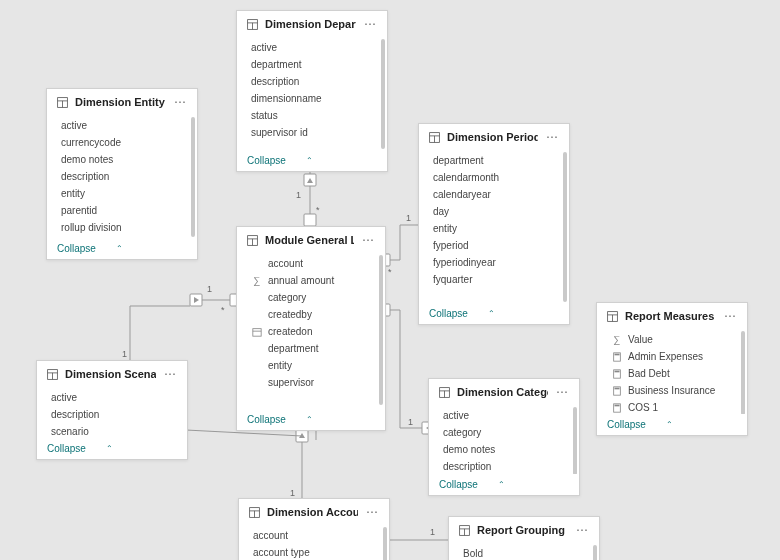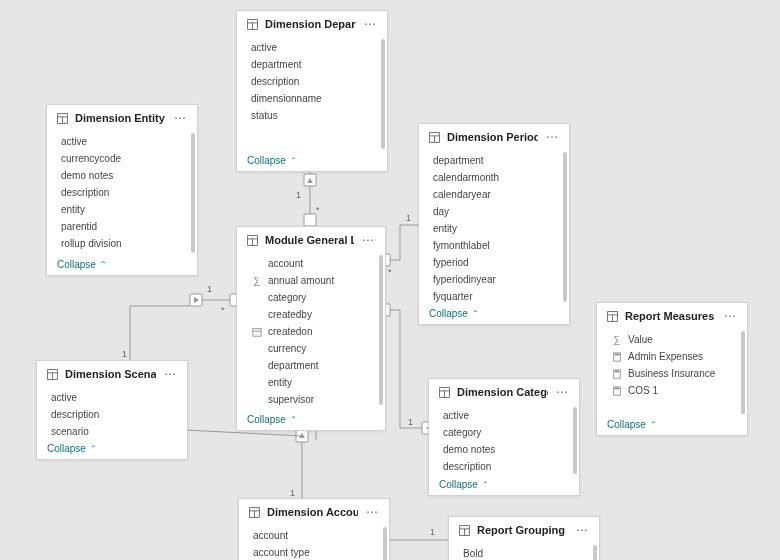--- a/index.html
+++ b/index.html
@@ -87,21 +87,21 @@
     flex-shrink:0;
   }
   .field .ficon.spacer { visibility:hidden; }
   .collapse {
     padding: 5px 10px;
     font-size: 10px;
     color: #0d7377;
     cursor: pointer;
     display:flex;
     align-items:center;
-    gap:4px;
+    gap:20px;
     text-align:center;
   }
   .collapse .chev {
     font-size: 8px;
     color:#0d7377;
   }
   .scroll-track {
     position:absolute;
     right:2px; top:2px;
     width:4px;
@@ -160,21 +160,21 @@
 
   <rect class="rel-end" x="296" y="430" width="12" height="12" rx="1"></rect>
   <polygon class="arrow" points="302,433 299,438 305,438"></polygon>
 
   <line class="rel-line" x1="186" y1="430" x2="302" y2="436"></line>
 
   <line class="rel-line" x1="388" y1="540" x2="448" y2="540"></line>
   <text class="rel-text" x="430" y="535">1</text>
 </svg>
 
-<div class="card" style="left:46px; top:104px; width:150px; height:170px;">
+<div class="card" style="left:46px; top:88px; width:150px; height:170px;">
   <div class="card-header">
     <span class="hicon">
         <svg class="ico-table" viewBox="0 0 16 16">
           <rect x="2" y="2" width="12" height="12" fill="none" stroke="#555" stroke-width="1"></rect>
           <line x1="2" y1="6" x2="14" y2="6" stroke="#555"></line>
           <line x1="8" y1="6" x2="8" y2="14" stroke="#555"></line>
         </svg>
       </span>
     <span class="title">Dimension Entity</span>
     <span class="more">⋯</span>
@@ -231,20 +231,23 @@
       </div>
     <div class="field">
         <span>description</span>
       </div>
     <div class="field">
         <span>dimensionname</span>
       </div>
     <div class="field">
         <span>status</span>
       </div>
+    <div class="field">
+        <span>supervisor id</span>
+      </div>
   </div>
   <div class="collapse">
       <span>Collapse</span>
       <span class="chev">⌃</span>
     </div>
 </div>
 
 <div class="card" style="left:418px; top:123px; width:150px; height:200px;">
   <div class="card-header">
     <span class="hicon">
@@ -266,23 +269,20 @@
         <span>calendarmonth</span>
       </div>
     <div class="field">
         <span>calendaryear</span>
       </div>
     <div class="field">
         <span>day</span>
       </div>
     <div class="field">
         <span>entity</span>
-      </div>
-    <div class="field">
-        <span>fymonthlabel</span>
       </div>
     <div class="field">
         <span>fyperiod</span>
       </div>
     <div class="field">
         <span>fyperiodinyear</span>
       </div>
     <div class="field">
         <span>fyquarter</span>
       </div>
@@ -327,24 +327,20 @@
         <span class="ficon">
           <svg viewBox="0 0 12 12" width="10" height="10">
             <rect x="1" y="2" width="10" height="9" fill="none" stroke="#888"></rect>
             <line x1="1" y1="5" x2="11" y2="5" stroke="#888"></line>
           </svg>
         </span>
         <span>createdon</span>
       </div>
     <div class="field">
         <span class="ficon spacer"></span>
-        <span>currency</span>
-      </div>
-    <div class="field">
-        <span class="ficon spacer"></span>
         <span>department</span>
       </div>
     <div class="field">
         <span class="ficon spacer"></span>
         <span>entity</span>
       </div>
     <div class="field">
         <span class="ficon spacer"></span>
         <span>supervisor</span>
       </div>
@@ -468,20 +464,29 @@
         </span>
         <span>Admin Expenses</span>
       </div>
     <div class="field">
         <span class="ficon">
           <svg viewBox="0 0 12 12" width="10" height="10">
             <rect x="2" y="1" width="8" height="10" fill="none" stroke="#888"></rect>
             <rect x="3" y="2" width="6" height="2" fill="#888"></rect>
           </svg>
         </span>
+        <span>Bad Debt</span>
+      </div>
+    <div class="field">
+        <span class="ficon">
+          <svg viewBox="0 0 12 12" width="10" height="10">
+            <rect x="2" y="1" width="8" height="10" fill="none" stroke="#888"></rect>
+            <rect x="3" y="2" width="6" height="2" fill="#888"></rect>
+          </svg>
+        </span>
         <span>Business Insurance</span>
       </div>
     <div class="field">
         <span class="ficon">
           <svg viewBox="0 0 12 12" width="10" height="10">
             <rect x="2" y="1" width="8" height="10" fill="none" stroke="#888"></rect>
             <rect x="3" y="2" width="6" height="2" fill="#888"></rect>
           </svg>
         </span>
         <span>COS 1</span>

